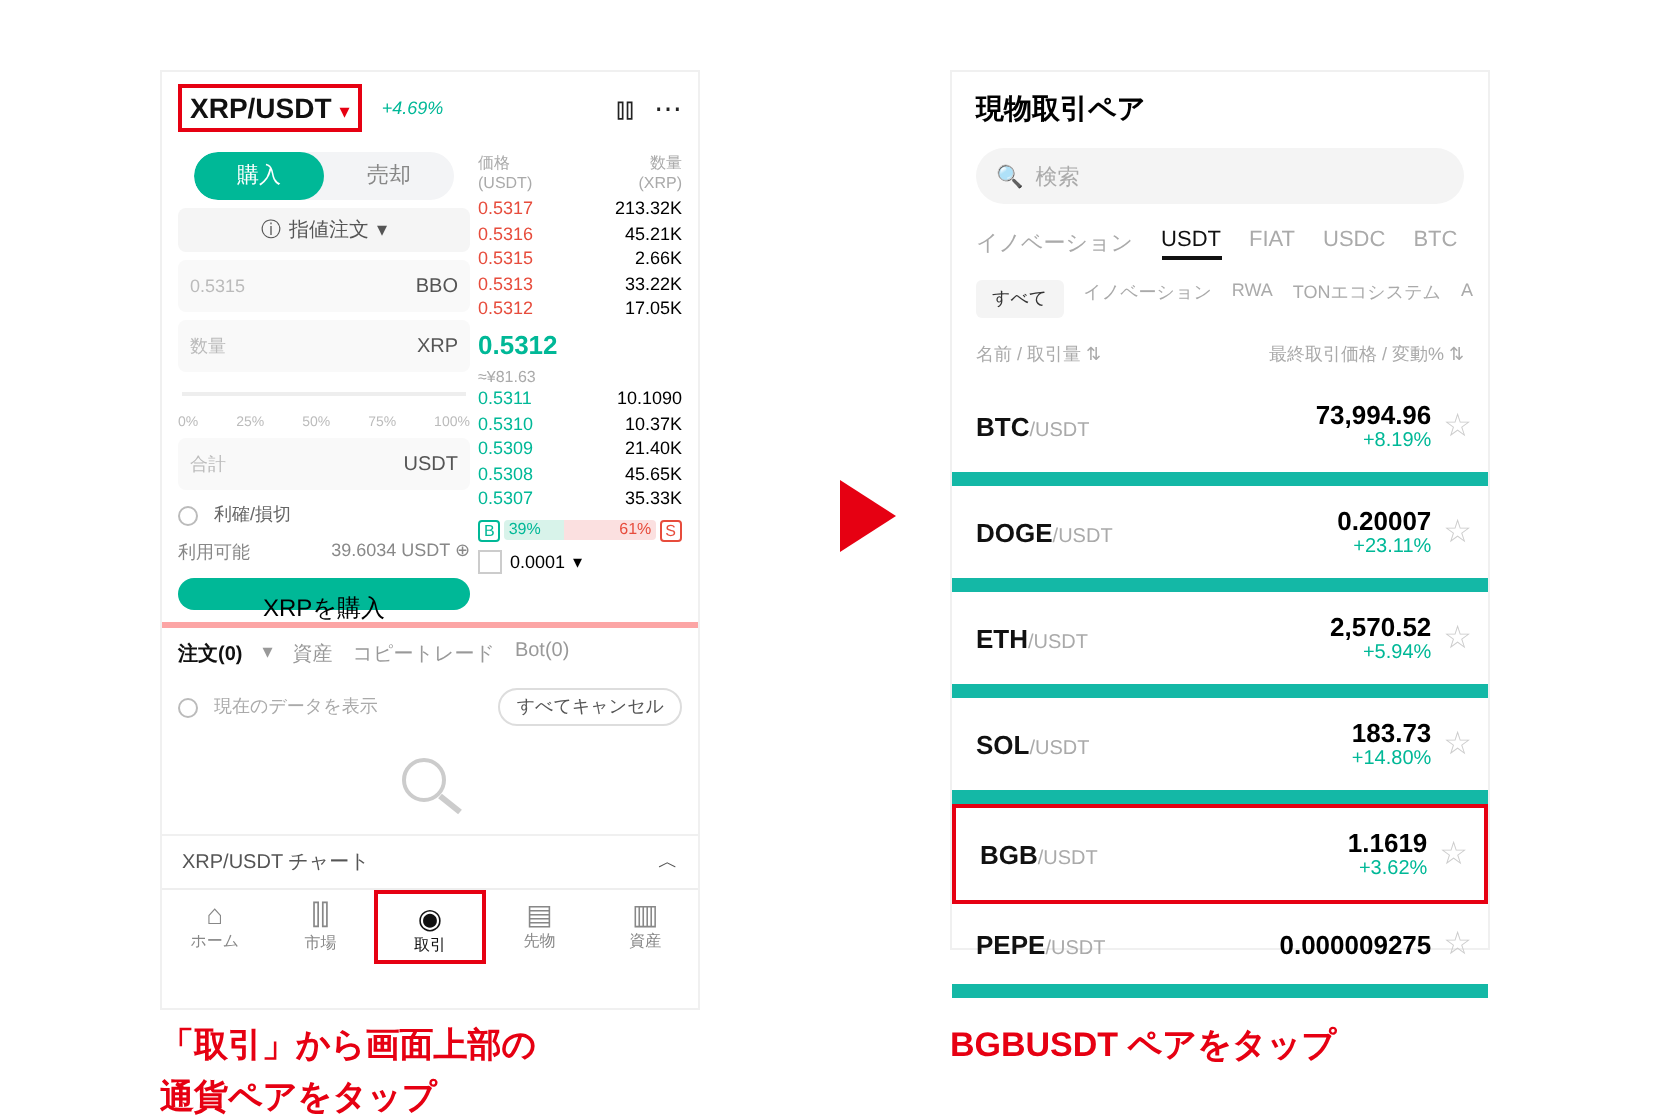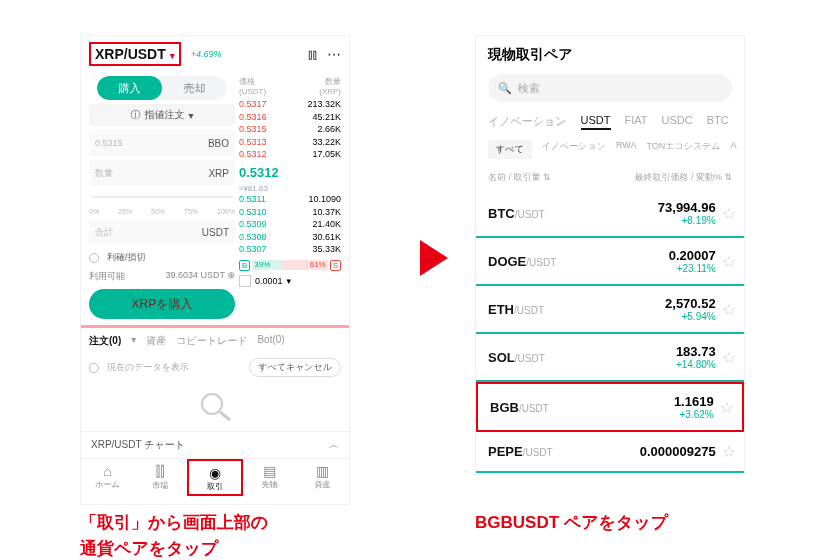--- a/index.html
+++ b/index.html
@@ -33,21 +33,21 @@
   .dropdown { display: flex; align-items: center; justify-content: center; background: #f5f5f5; border-radius: 4px; font-size: 10px; color: #555; height: 22px; margin: 4px 0; gap: 4px; position: relative; }
   .input-row { display: flex; background: #f9f9f9; border-radius: 4px; height: 26px; align-items: center; padding: 0 6px; margin: 4px 0; font-size: 9px; color: #bbb; justify-content: space-between; }
   .input-row .unit { color: #555; font-size: 10px; }
   .slider { height: 10px; margin: 6px 2px; position: relative; }
   .slider::before { content: ""; position: absolute; top: 4px; left: 0; right: 0; height: 2px; background: #eee; }
   .slider-ticks { display: flex; justify-content: space-between; font-size: 7px; color: #bbb; }
 
   .radio-row { display: flex; align-items: center; gap: 8px; font-size: 9px; color: #666; margin: 6px 0; }
   .radio-circle { width: 10px; height: 10px; border: 1px solid #bbb; border-radius: 50%; }
   .avail { display: flex; justify-content: space-between; font-size: 9px; color: #888; margin: 4px 0; }
-  .buybtn { background: #00b897; color: #7f1d1d; text-align: center; border-radius: 18px; height: 30px; line-height: 30px; font-size: 12px; margin: 6px 0; }
+  .buybtn { background: #00b897; color: #000000; text-align: center; border-radius: 18px; height: 16px; line-height: 30px; font-size: 12px; margin: 6px 0; }
 
   .book-footer { display: flex; font-size: 8px; gap: 2px; margin-top: 4px; align-items: center; }
   .bar { flex: 1; height: 10px; display: flex; border-radius: 2px; overflow: hidden; }
   .bar-b { background: #d8f3ea; color: #00b897; text-align: left; padding-left: 2px; }
   .bar-s { background: #fbe0e0; color: #e74c3c; text-align: right; padding-right: 2px; }
   .dec-sel { display: flex; align-items: center; gap: 4px; margin-top: 4px; font-size: 9px; }
   .dec-sel .box { width: 12px; height: 12px; border: 1px solid #ccc; }
 
   .orders-head { display: flex; gap: 10px; font-size: 10px; color: #999; padding: 6px 8px; border-top: 3px solid #fca5a5; }
   .orders-head .active { color: #111; font-weight: 600; }
@@ -65,21 +65,21 @@
   .nav-item.hl { border: 2px solid #e60012; }
 
   
   .r-title { font-size: 14px; font-weight: 700; padding: 10px 12px 6px; }
   .search { margin: 4px 12px; background: #f4f4f4; border-radius: 16px; height: 28px; display: flex; align-items: center; padding: 0 10px; gap: 6px; color: #aaa; font-size: 11px; }
   .tabs1 { display: flex; gap: 14px; padding: 8px 12px 4px; font-size: 11px; color: #aaa; }
   .tabs1 .active { color: #111; border-bottom: 2px solid #111; padding-bottom: 2px; }
   .tabs2 { display: flex; gap: 10px; padding: 6px 12px; font-size: 9px; color: #aaa; overflow: hidden; white-space: nowrap; }
   .tabs2 .pill { background: #f4f4f4; padding: 3px 8px; border-radius: 3px; color: #333; }
   .list-head { display: flex; justify-content: space-between; padding: 6px 12px; font-size: 9px; color: #aaa; }
-  .row { display: flex; align-items: center; padding: 10px 8px 10px 12px; border-bottom: 2px solid #14b8a6; }
+  .row { display: flex; align-items: center; padding: 10px 8px 10px 12px; border-bottom: 7px solid #14b8a6; }
   .row.hl { border: 2px solid #e60012; }
   .coin { font-size: 13px; font-weight: 600; color: #111; }
   .coin .q { font-size: 10px; font-weight: 400; color: #aaa; }
   .pdata { margin-left: auto; text-align: right; }
   .price { font-size: 13px; font-weight: 600; }
   .chg { font-size: 10px; color: #00b897; }
   .star { color: #ccc; font-size: 16px; margin-left: 6px; }
   svg.mag { width: 50px; height: 40px; }
 </style>
 </head>
@@ -177,21 +177,21 @@
           <div class="book-row">
             <span class="bid">0.5310</span>
             <span>10.37K</span>
           </div>
           <div class="book-row">
             <span class="bid">0.5309</span>
             <span>21.40K</span>
           </div>
           <div class="book-row">
             <span class="bid">0.5308</span>
-            <span>30.61K</span>
+            <span>45.65K</span>
           </div>
           <div class="book-row">
             <span class="bid">0.5307</span>
             <span>35.33K</span>
           </div>
         </div>
     <div class="book-footer">
       <span style="border:1px solid #00b897;color:#00b897;padding:0 2px;border-radius:2px">B</span>
       <div class="bar">
             <span class="bar-b" style="width:39%">39%</span>

